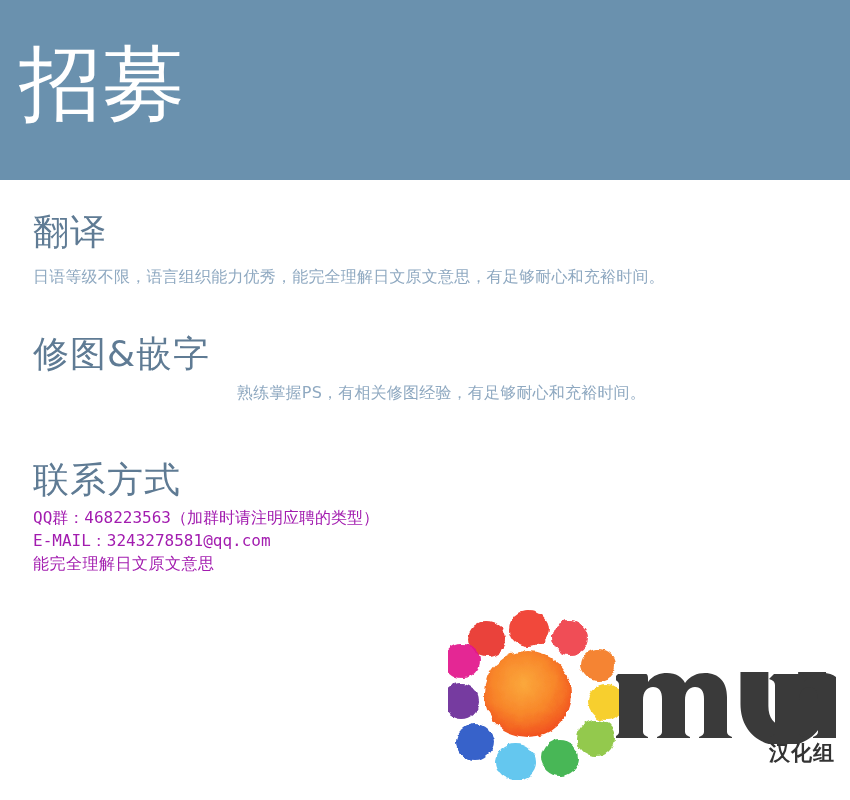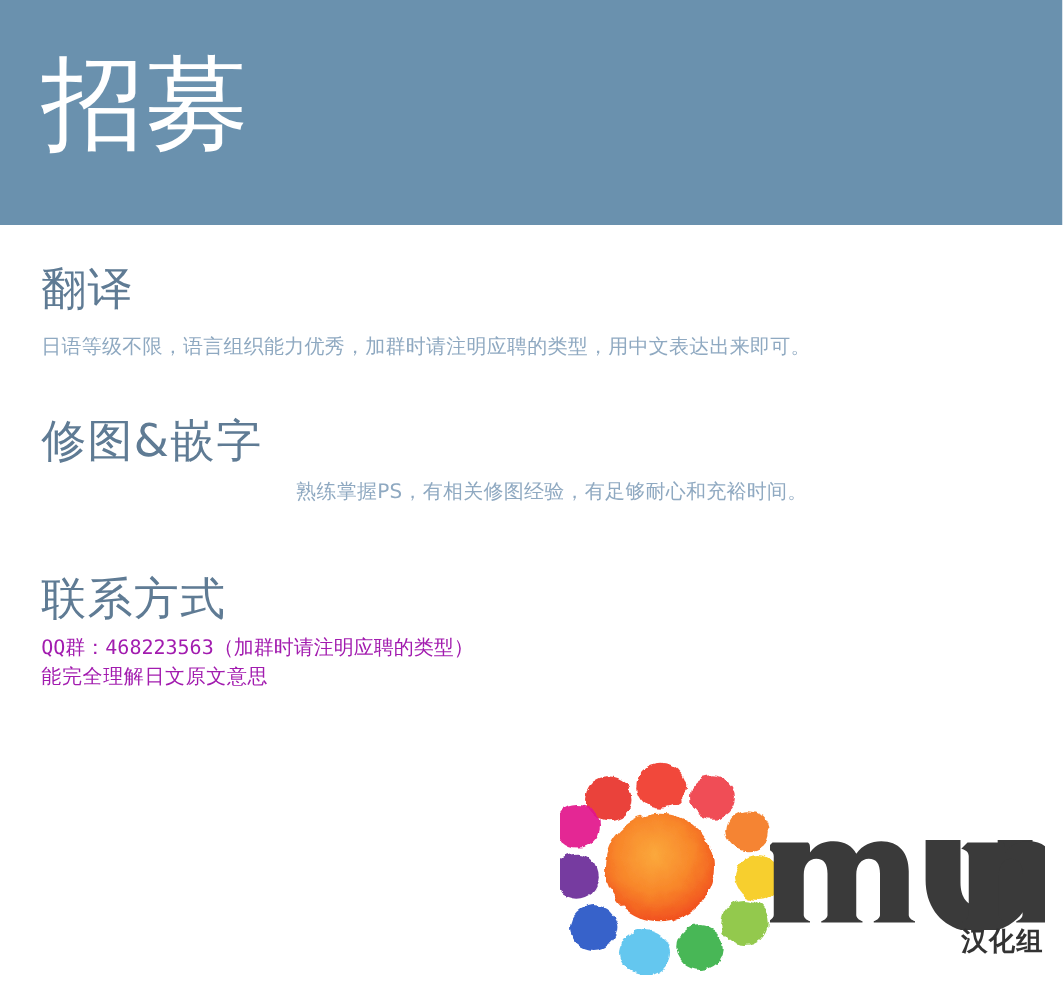--- a/index.html
+++ b/index.html
@@ -18,21 +18,21 @@
   
   .header-banner {
     width: 850px;
     height: 180px;
     background: #6a91ae;
     position: relative;
     box-sizing: border-box;
   }
   .header-title {
     position: absolute;
-    left: 33px;
+    left: 19px;
     top: 36px;
     font-size: 82px;
     line-height: 96px;
     color: #ffffff;
     font-weight: 400;
     letter-spacing: 2px;
     font-family: "DejaVu Sans", "Liberation Sans", sans-serif;
     white-space: nowrap;
   }
 
@@ -132,32 +132,33 @@
 <body>
 
 <div class="header-banner">
   <div class="header-title">招募</div>
 </div>
 
 <div class="content">
 
   <div class="section sec-translate">
     <div class="section-title">翻译</div>
-    <div class="section-body">日语等级不限，语言组织能力优秀，加群时请注明应聘的类型，用中文表达出来即可。</div>
+    <div class="section-body">日语等级不限，语言组织能力优秀，能完全理解日文原文意思，有足够耐心和充裕时间。</div>
   </div>
 
   <div class="section sec-retouch">
     <div class="section-title">修图&amp;嵌字</div>
     <div class="section-body">熟练掌握PS，有相关修图经验，有足够耐心和充裕时间。</div>
   </div>
 
   <div class="section sec-contact">
     <div class="section-title">联系方式</div>
     <div class="contact-lines">
       <div class="contact-line">QQ群：468223563（加群时请注明应聘的类型）</div>
+      <div class="contact-line">E-MAIL：3243278581@qq.com</div>
       <div class="contact-line cn">能完全理解日文原文意思</div>
     </div>
   </div>
 
 </div>
 
 <div class="logo-wrap">
 
   <div class="logo-mark">
     <svg viewBox="0 0 175 172" width="175" height="172" aria-hidden="true">

